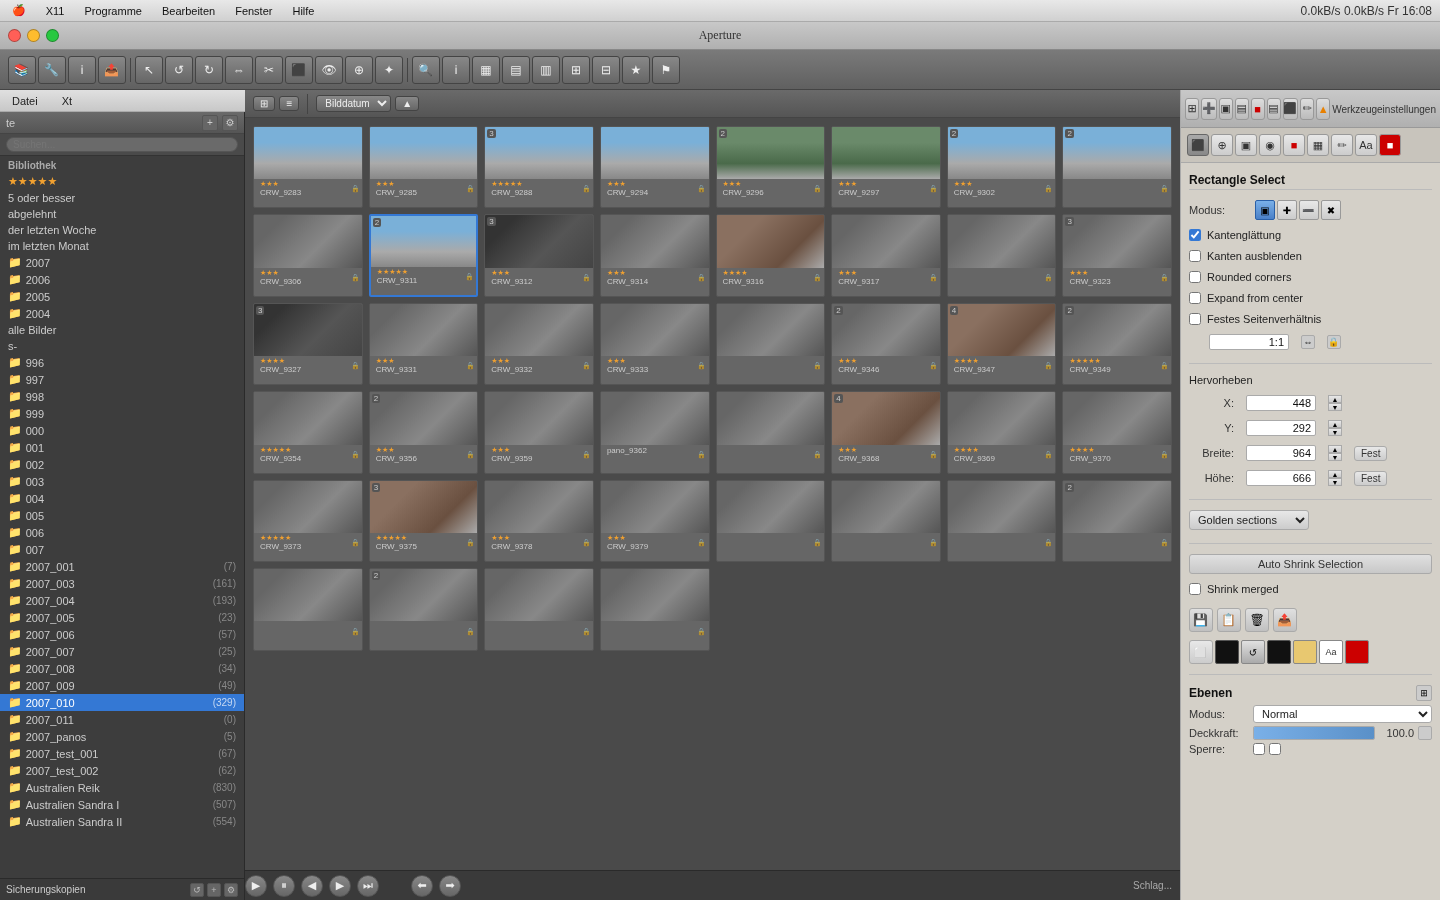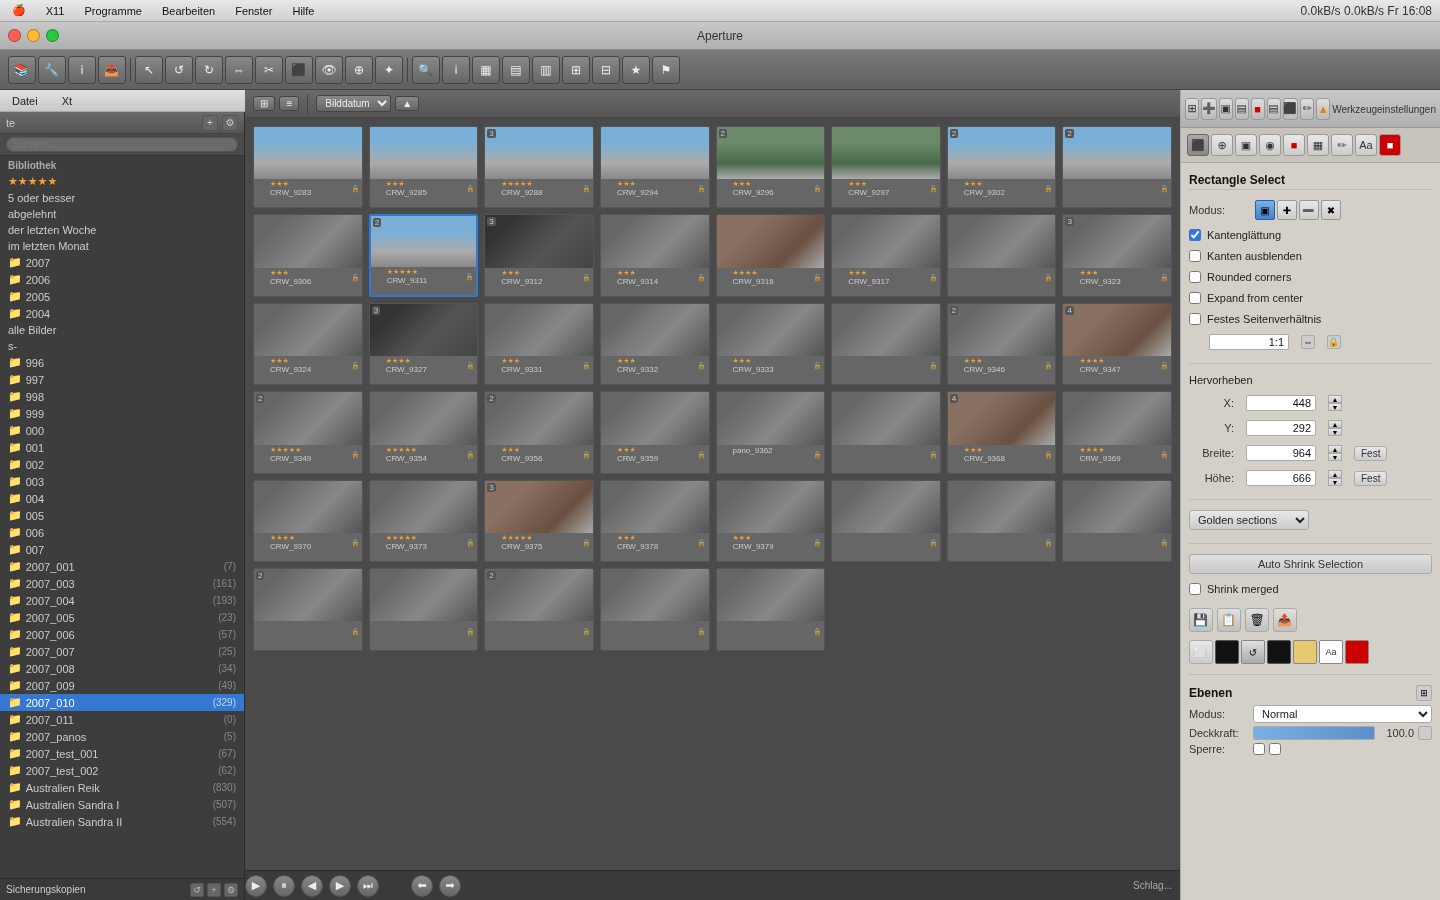--- a/index.html
+++ b/index.html
@@ -8,21 +8,21 @@
     
     .menubar { height: 22px; background: linear-gradient(to bottom, #e8e8e8, #d0d0d0); display: flex; align-items: center; padding: 0 8px; gap: 16px; border-bottom: 1px solid #aaa; flex-shrink: 0; }
     .menubar-left { display: flex; align-items: center; gap: 12px; }
     .menu-item { font-size: 11px; color: #111; cursor: pointer; padding: 2px 4px; }
     .menubar-right { margin-left: auto; display: flex; align-items: center; gap: 8px; font-size: 12px; color: #333; }
 
     
     .app-window { flex: 1; display: flex; flex-direction: column; overflow: hidden; }
 
     
-    .titlebar { height: 28px; background: linear-gradient(to bottom, #c8c8c8, #b0b0b0); display: flex; align-items: center; justify-content: center; border-bottom: 1px solid #888; flex-shrink: 0; position: relative; }
+    .titlebar { height: 28px; background: linear-gradient(to bottom, #c8c8c8, #b0b0b0); display: flex; align-items: center; justify-content: center; border-bottom: 1px solid #888; flex-shrink: 0; position: relative; font-family: Liberation Serif, serif; }
     .titlebar-buttons { position: absolute; left: 8px; display: flex; gap: 6px; }
     .tb-btn { width: 13px; height: 13px; border-radius: 50%; border: 1px solid rgba(0,0,0,0.3); cursor: pointer; }
     .tb-close { background: #ff5f57; }
     .tb-min { background: #febc2e; }
     .tb-max { background: #28c840; }
     .titlebar-title { font-size: 12px; color: #333; font-weight: 500; }
 
     
     .content { flex: 1; display: flex; overflow: hidden; }
 
@@ -41,21 +41,21 @@
     
     .main-area { flex: 1; display: flex; flex-direction: column; background: #4a4a4a; overflow: hidden; }
     .main-toolbar { height: 28px; background: linear-gradient(to bottom, #6a6a6a, #555); display: flex; align-items: center; padding: 0 8px; gap: 4px; border-bottom: 1px solid #444; flex-shrink: 0; }
     .main-toolbar-btn { background: linear-gradient(to bottom, #888, #666); border: 1px solid #444; border-radius: 3px; color: #eee; font-size: 10px; padding: 1px 6px; cursor: pointer; }
     .sort-select { background: linear-gradient(to bottom, #888, #666); border: 1px solid #444; border-radius: 3px; color: #eee; font-size: 10px; padding: 1px 4px; cursor: pointer; }
 
     .photo-grid { flex: 1; overflow-y: auto; padding: 8px; display: grid; grid-template-columns: repeat(8, 1fr); gap: 6px; align-content: start; }
     .photo-cell { background: #666; border-radius: 2px; cursor: pointer; position: relative; aspect-ratio: 1.33; overflow: hidden; border: 1px solid #555; }
     .photo-cell.selected { border: 2px solid #3478d4; }
     .photo-thumb { width: 100%; height: 70%; background: linear-gradient(135deg, #888 0%, #555 50%, #777 100%); display: flex; align-items: center; justify-content: center; font-size: 18px; color: rgba(255,255,255,0.3); }
-    .photo-info { padding: 1px 16px; }
+    .photo-info { padding: 1px 6px; }
     .photo-name { color: #ccc; font-size: 8px; white-space: nowrap; overflow: hidden; text-overflow: ellipsis; }
     .photo-stars { color: #f0a030; font-size: 7px; }
     .photo-badge-tl { position: absolute; top: 2px; left: 2px; background: #555; border-radius: 2px; color: #ccc; font-size: 8px; padding: 0 2px; }
     .photo-lock { position: absolute; bottom: 14px; right: 2px; color: #aaa; font-size: 8px; }
     .main-status { height: 20px; background: #3a3a3a; display: flex; align-items: center; justify-content: center; color: #aaa; font-size: 10px; border-top: 1px solid #2a2a2a; }
     .main-footer { height: 30px; background: #3a3a3a; display: flex; align-items: center; justify-content: center; gap: 6px; border-top: 1px solid #2a2a2a; }
     .footer-btn { background: linear-gradient(to bottom, #888, #666); border: 1px solid #555; border-radius: 12px; color: #eee; font-size: 11px; width: 22px; height: 22px; display: flex; align-items: center; justify-content: center; cursor: pointer; }
 
     
     .right-panel { width: 260px; background: #d4d0c8; display: flex; flex-direction: column; border-left: 1px solid #aaa; flex-shrink: 0; }
@@ -504,28 +504,20 @@
           <div class="photo-cell">
             <div class="photo-thumb" style="background: linear-gradient(135deg, rgb(102, 102, 102) 20%, rgb(136, 136, 136) 60%, rgb(85, 85, 85) 100%); height: 65%;"></div>
             <div class="photo-badge-tl">3</div>
             <div class="photo-lock" style="font-size: 7px; opacity: 0.6;">🔒</div>
             <div class="photo-info">
               <div class="photo-stars">★★★</div>
               <div class="photo-name">CRW_9323</div>
             </div>
           </div>
           <div class="photo-cell">
-            <div class="photo-thumb" style="background: linear-gradient(135deg, rgb(102, 102, 102) 20%, rgb(136, 136, 136) 60%, rgb(85, 85, 85) 100%); height: 65%;"></div>
-            <div class="photo-lock" style="font-size: 7px; opacity: 0.6;">🔒</div>
-            <div class="photo-info">
-              <div class="photo-stars">★★★</div>
-              <div class="photo-name">CRW_9324</div>
-            </div>
-          </div>
-          <div class="photo-cell">
             <div class="photo-thumb" style="background: linear-gradient(135deg, rgb(51, 51, 51) 20%, rgb(85, 85, 85) 60%, rgb(68, 68, 68) 100%); height: 65%;"></div>
             <div class="photo-badge-tl">3</div>
             <div class="photo-lock" style="font-size: 7px; opacity: 0.6;">🔒</div>
             <div class="photo-info">
               <div class="photo-stars">★★★★</div>
               <div class="photo-name">CRW_9327</div>
             </div>
           </div>
           <div class="photo-cell">
             <div class="photo-thumb" style="background: linear-gradient(135deg, rgb(102, 102, 102) 20%, rgb(136, 136, 136) 60%, rgb(85, 85, 85) 100%); height: 65%;"></div>

